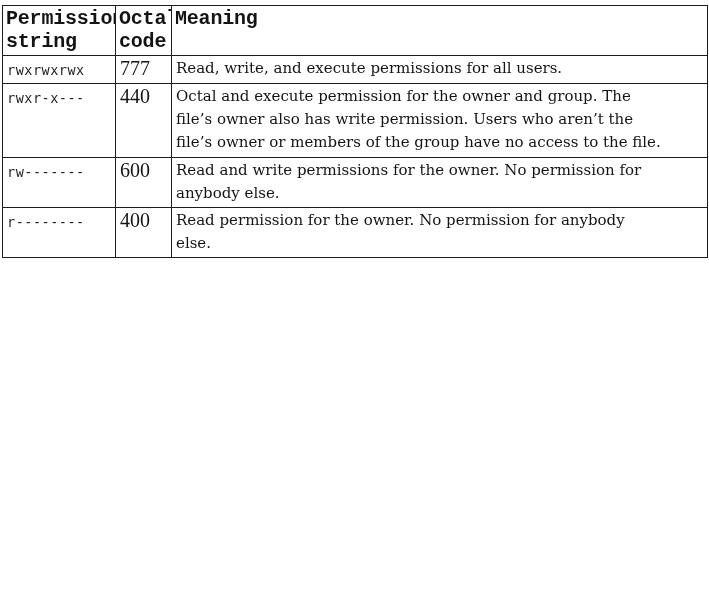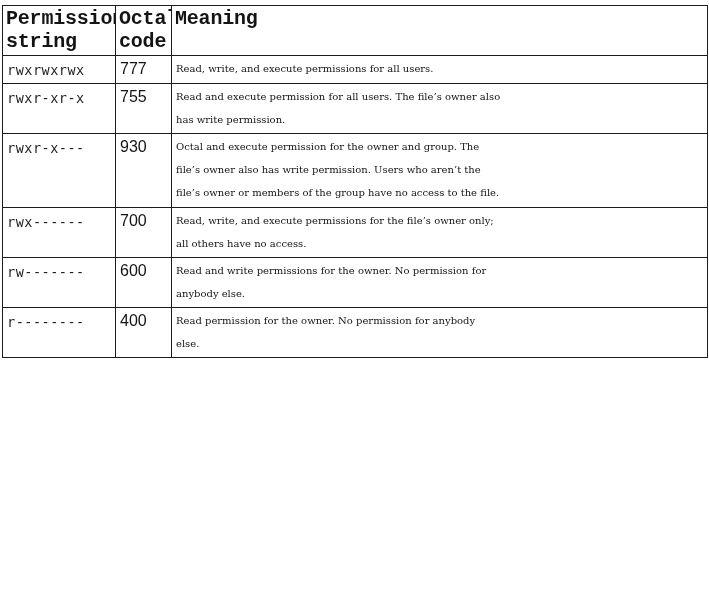--- a/index.html
+++ b/index.html
@@ -46,27 +46,27 @@
   }
   td.perm {
     font-family: "DejaVu Sans Mono", "Liberation Mono", monospace;
     font-size: 13.5px;
     line-height: 22px;
     padding-top: 3px !important;
     letter-spacing: 0.5px;
     color: #1f1f1f;
   }
   td.octal {
-    font-family: Liberation Sans, sans-serif;
-    font-size: 16px;
+    font-family: Liberation Serif, serif;
+    font-size: 20px;
     line-height: 23px;
   }
   td.meaning {
     font-family: "DejaVu Serif", "Liberation Serif", serif;
-    font-size: 10px;
+    font-size: 15px;
     line-height: 23px;
   }
   tr.hdr { height: 49px; }
   tr.h1  { height: 25px; padding-left: 32px; }
   tr.h2  { height: 48px; }
   tr.h3  { height: 74px; margin-left: 11px; }
 </style>
 </head>
 <body>
 
@@ -85,38 +85,26 @@
 code</th>
         <th>Meaning</th>
       </tr>
     </thead>
     <tbody>
       <tr class="h1">
         <td class="perm">rwxrwxrwx</td>
         <td class="octal">777</td>
         <td class="meaning">Read, write, and execute permissions for all users.</td>
       </tr>
-      <tr class="h2">
-        <td class="perm">rwxr-xr-x</td>
-        <td class="octal">755</td>
-        <td class="meaning">Read and execute permission for all users. The file’s owner also
-has write permission.</td>
-      </tr>
       <tr class="h3">
         <td class="perm">rwxr-x---</td>
-        <td class="octal">930</td>
+        <td class="octal">440</td>
         <td class="meaning">Octal and execute permission for the owner and group. The
 file’s owner also has write permission. Users who aren’t the
 file’s owner or members of the group have no access to the file.</td>
-      </tr>
-      <tr class="h2">
-        <td class="perm">rwx------</td>
-        <td class="octal">700</td>
-        <td class="meaning">Read, write, and execute permissions for the file’s owner only;
-all others have no access.</td>
       </tr>
       <tr class="h2">
         <td class="perm">rw-------</td>
         <td class="octal">600</td>
         <td class="meaning">Read and write permissions for the owner. No permission for
 anybody else.</td>
       </tr>
       <tr class="h2">
         <td class="perm">r--------</td>
         <td class="octal">400</td>

